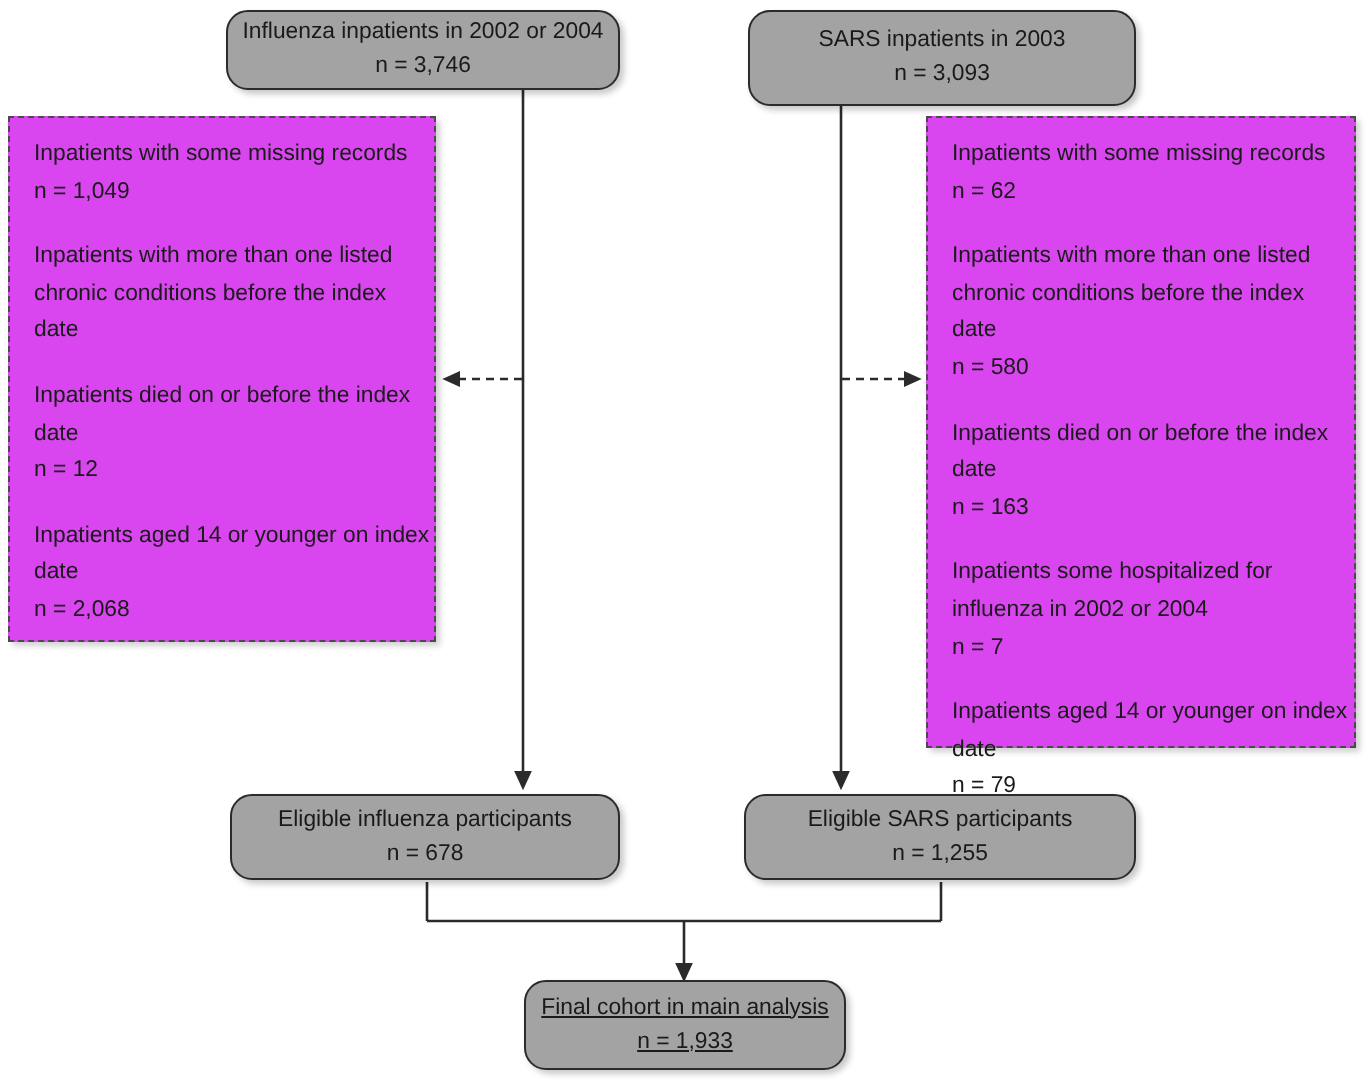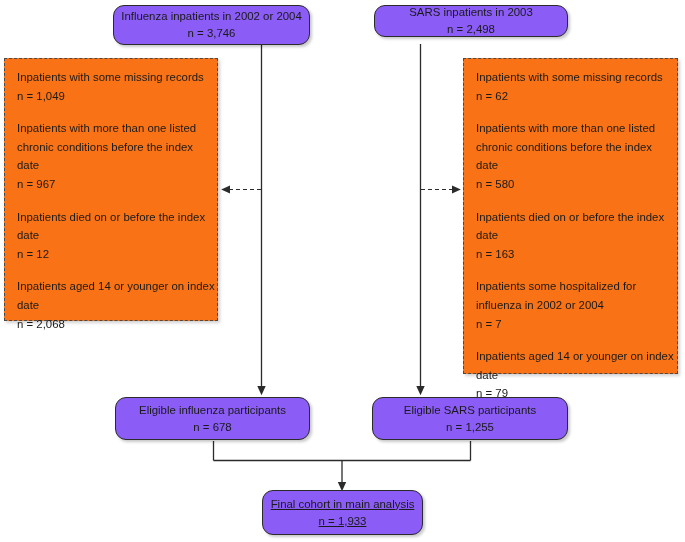--- a/index.html
+++ b/index.html
@@ -16,37 +16,37 @@
     width: 685px;
     height: 542px;
     background: #ffffff;
     overflow: hidden;
   }
   .node {
     position: absolute;
     box-sizing: border-box;
     border: 1.3px solid #2b2b2b;
     border-radius: 11px;
-    background: #8b5cf6;
+    background: #a3a3a3;
     display: flex;
     flex-direction: column;
     align-items: center;
     justify-content: center;
     text-align: center;
     font-size: 11.4px;
     line-height: 17px;
     color: #1a1a1a;
     box-shadow: 2px 2px 3px rgba(0,0,0,0.22);
   }
   .node .ln { display: block; white-space: nowrap; }
   .excl {
     position: absolute;
     box-sizing: border-box;
     border: 1.4px dashed #4a4a4a;
-    background: #f97316;
+    background: #d946ef;
     font-size: 11.4px;
     line-height: 18.6px;
     color: #1a1a1a;
     padding: 9px 0 9px 12px;
     box-shadow: 2px 2px 3px rgba(0,0,0,0.18);
   }
   .excl .grp { margin-bottom: 14px; }
   .excl .grp:last-child { margin-bottom: 0; }
   .excl .grp .ln { display: block; }
   svg.wires {
@@ -89,35 +89,34 @@
     <path class="solid" d="M470.5,441 L470.5,460.5"></path>
     <path class="solid" d="M213.5,460.5 L470.5,460.5"></path>
     <path class="solid" d="M342,460.5 L342,487" marker-end="url(#arrowSolid)"></path>
   </svg>
 
   <div class="node" style="left:113px; top:5px; width:197px; height:40px;">
     <span class="ln">Influenza inpatients in 2002 or 2004</span>
     <span class="ln">n = 3,746</span>
   </div>
 
-  <div class="node" style="left:374px; top:5px; width:194px; height:32px;">
+  <div class="node" style="left:374px; top:5px; width:194px; height:48px;">
     <span class="ln">SARS inpatients in 2003</span>
-    <span class="ln">n = 2,498</span>
+    <span class="ln">n = 3,093</span>
   </div>
 
   <div class="excl" style="left:4px; top:58px; width:214px; height:263px;">
     <div class="grp">
       <span class="ln">Inpatients with some missing records</span>
       <span class="ln">n = 1,049</span>
     </div>
     <div class="grp">
       <span class="ln">Inpatients with more than one listed</span>
       <span class="ln">chronic conditions before the index</span>
       <span class="ln">date</span>
-      <span class="ln">n = 967</span>
     </div>
     <div class="grp">
       <span class="ln">Inpatients died on or before the index</span>
       <span class="ln">date</span>
       <span class="ln">n = 12</span>
     </div>
     <div class="grp">
       <span class="ln">Inpatients aged 14 or younger on index</span>
       <span class="ln">date</span>
       <span class="ln">n = 2,068</span>

